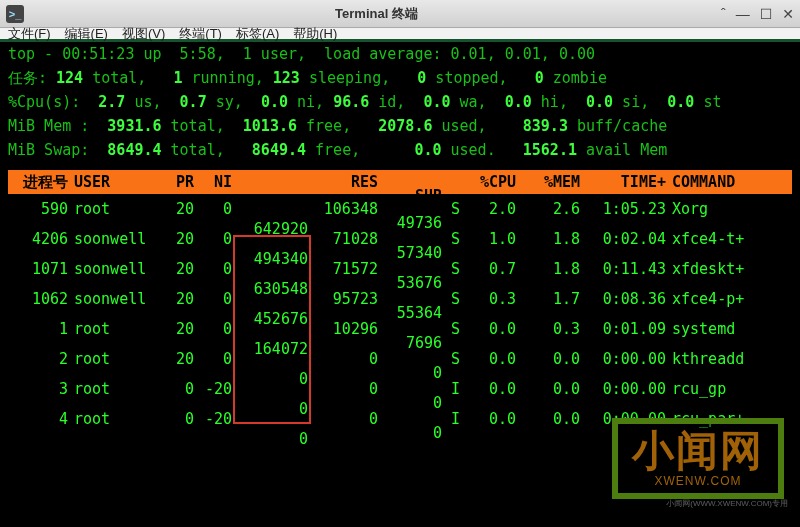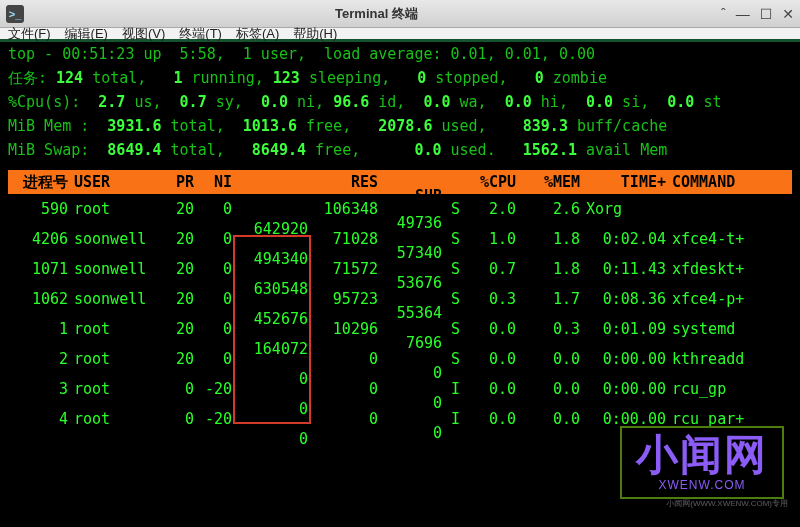--- a/index.html
+++ b/index.html
@@ -89,23 +89,23 @@
     .virt-box {
       position: absolute;
       border: 2px solid #d43a2a;
       pointer-events: none;
     }
     
     .watermark {
       position: absolute;
       right: 16px;
       bottom: 16px;
-      border: 2px solid #4d7c0f;
+      border: 6px solid #4d7c0f;
       background: rgba(0,0,0,0.4);
-      color: #8b5cf6;
+      color: #a16207;
       padding: 6px 14px 2px 14px;
       text-align: center;
       font-family: "Microsoft YaHei", sans-serif;
     }
     .watermark .big { font-size: 42px; font-weight: bold; letter-spacing: 2px; line-height: 1; }
     .watermark .sml { font-size: 12px; letter-spacing: 1px; }
     .wm-sub {
       position: absolute;
       right: 12px; bottom: 4px;
       color: rgba(255,255,255,0.35);
@@ -169,20 +169,21 @@
         <span class="c-pid">590</span>
         <span class="c-user">root</span>
         <span class="c-pr">20</span>
         <span class="c-ni">0</span>
         <span class="c-virt">642920</span>
         <span class="c-res">106348</span>
         <span class="c-shr">49736</span>
         <span class="c-s">S</span>
         <span class="c-cpu">2.0</span>
         <span class="c-mem">2.6</span>
+        <span class="c-time">1:05.23</span>
         <span class="c-cmd">Xorg</span>
       </div>
       <div class="proc-row">
         <span class="c-pid">4206</span>
         <span class="c-user">soonwell</span>
         <span class="c-pr">20</span>
         <span class="c-ni">0</span>
         <span class="c-virt">494340</span>
         <span class="c-res">71028</span>
         <span class="c-shr">57340</span>

